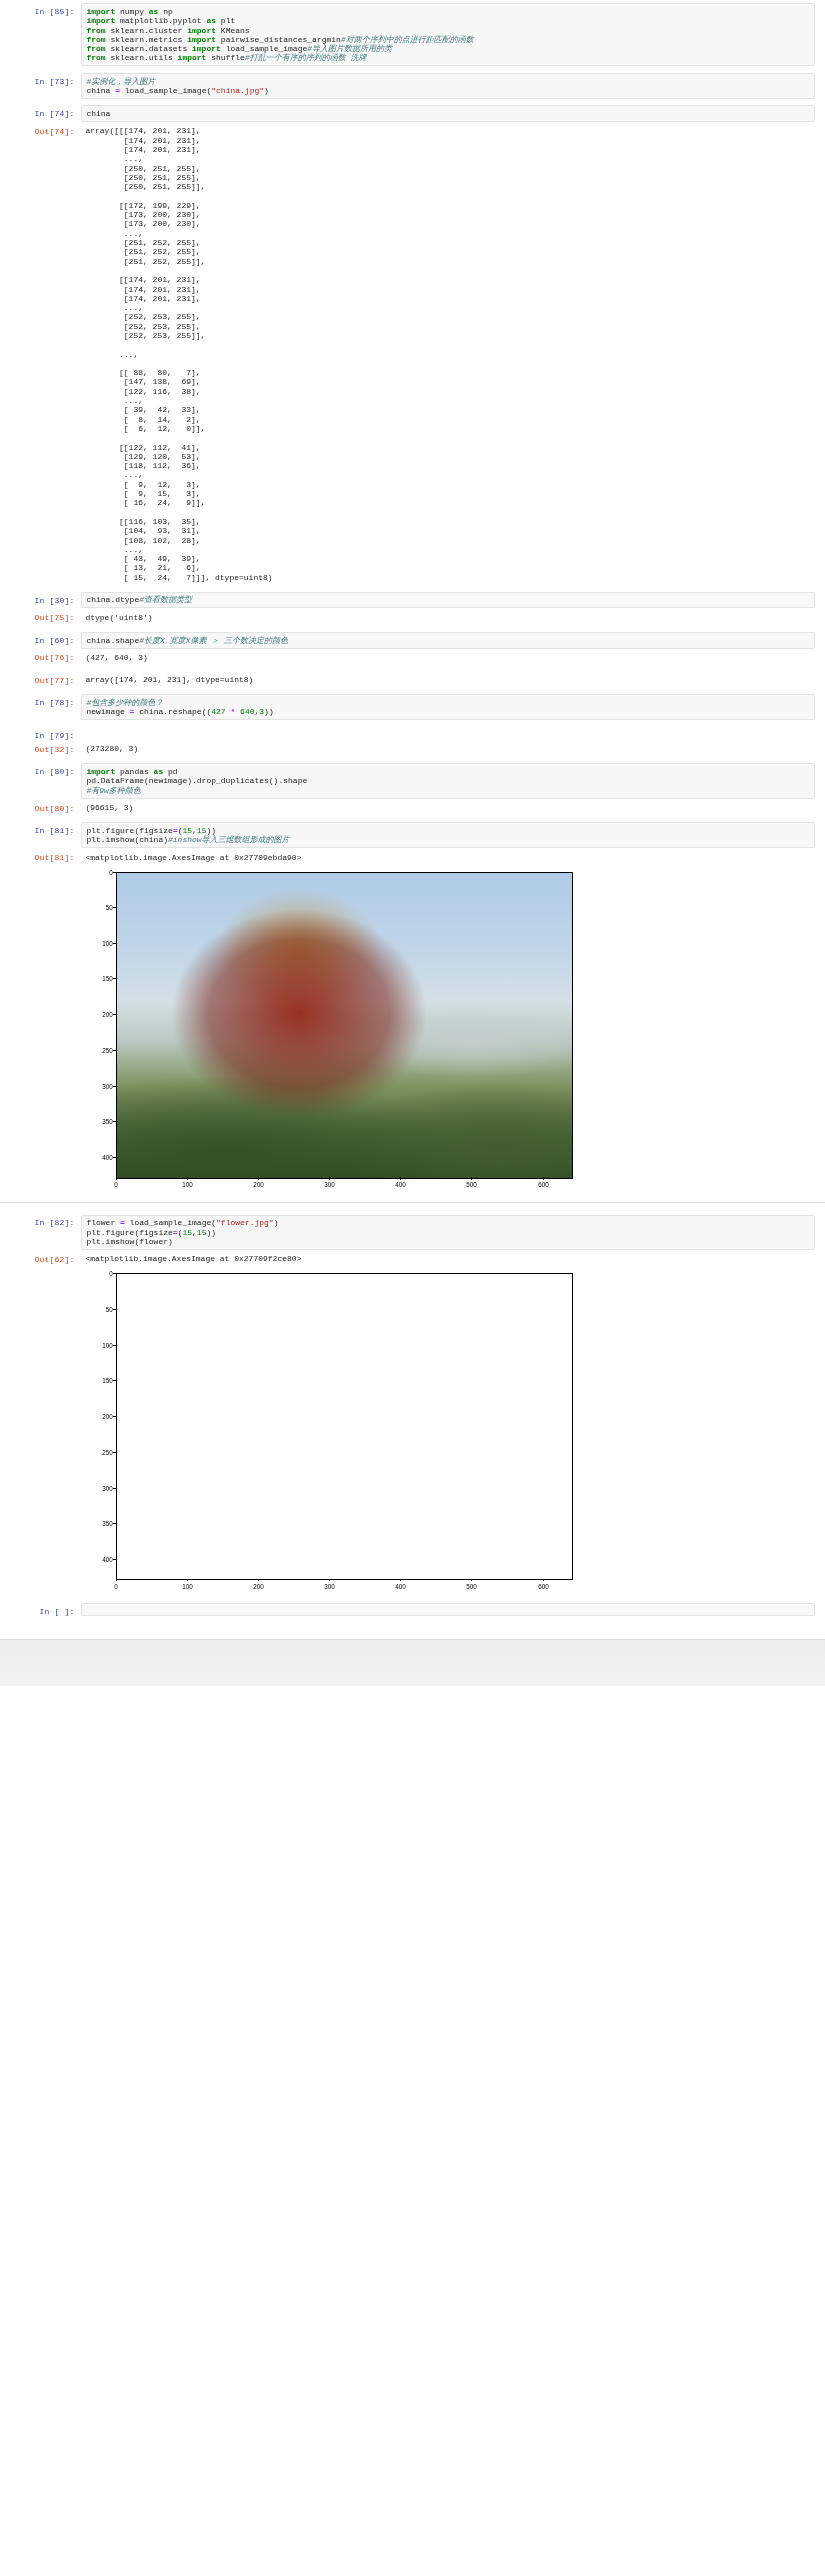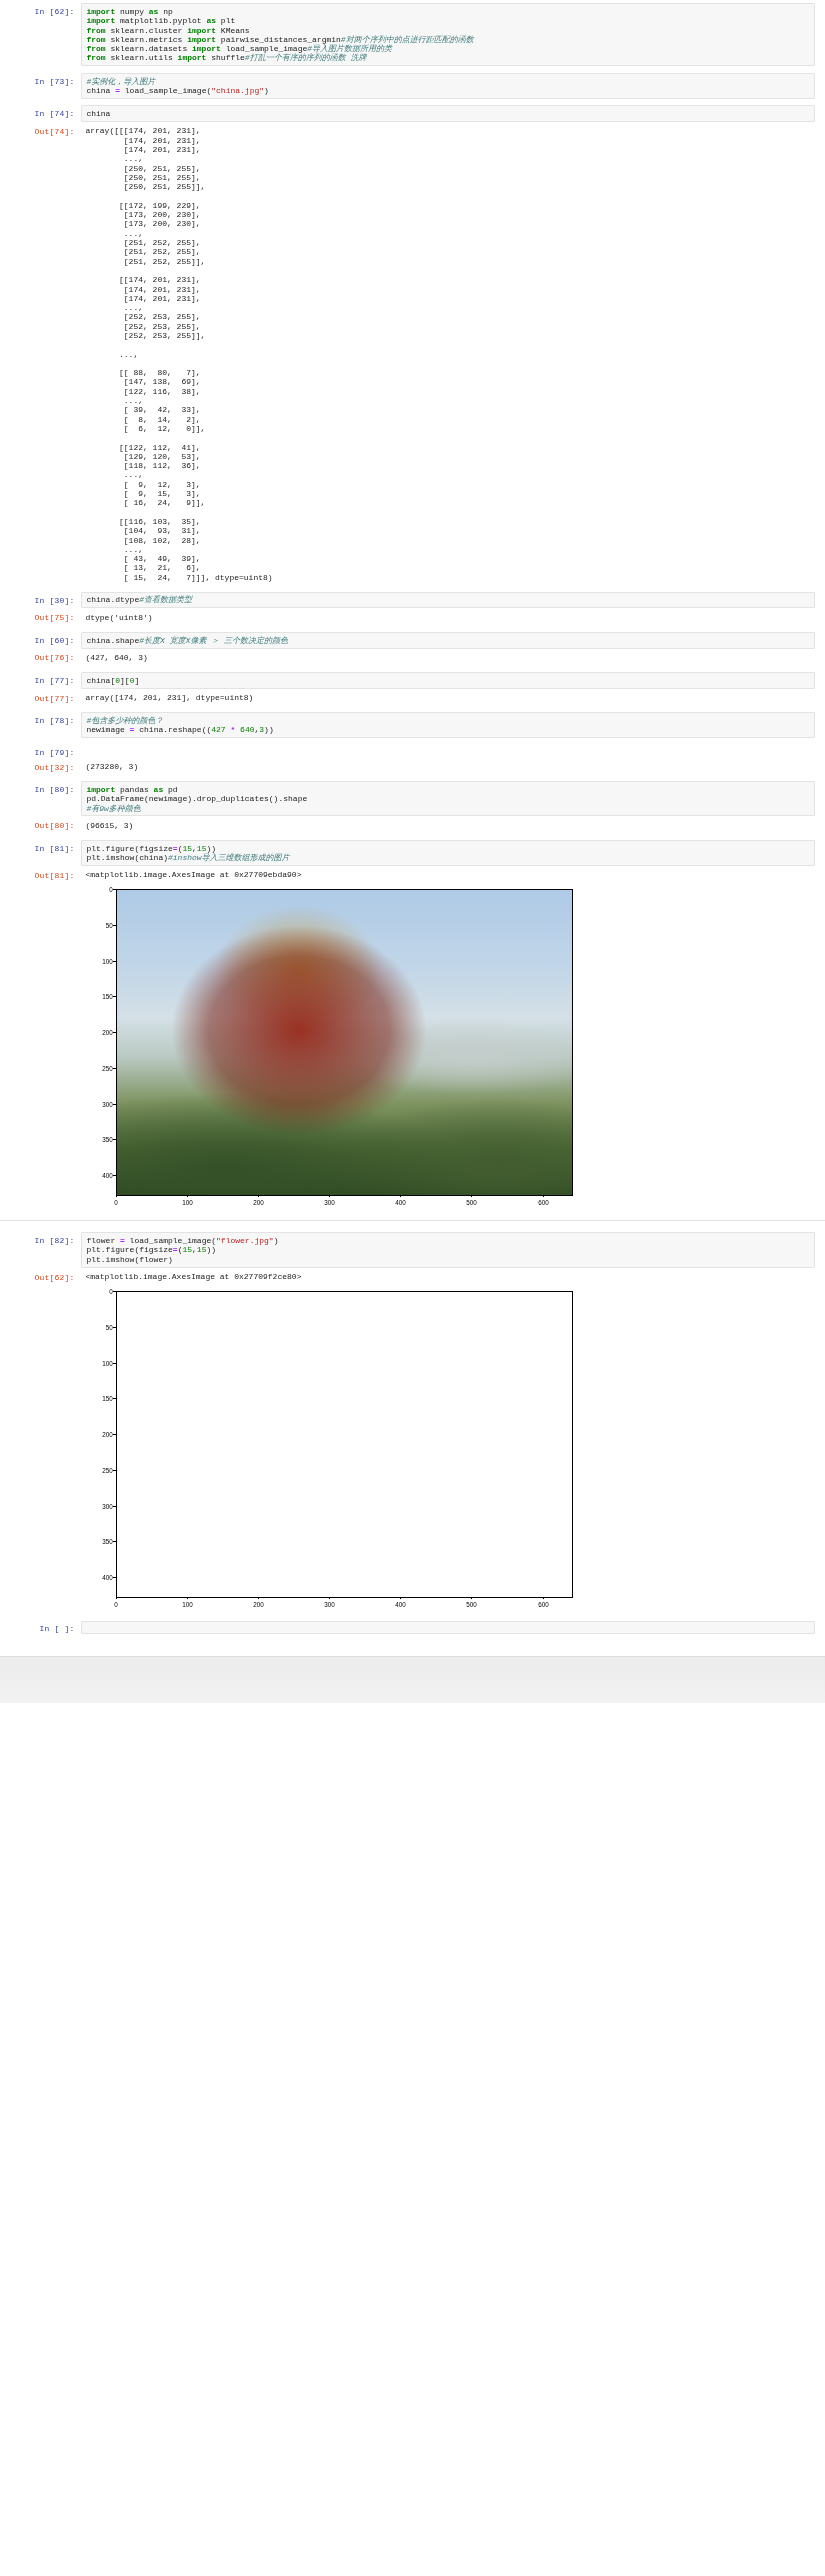--- a/index.html
+++ b/index.html
@@ -31,21 +31,21 @@
   .tickmark{position:absolute;background:#000;}
   .sep{height:0.5px;background:#e0e0e0;width:100%;margin:6.5px 0;}
   .footer{height:46px;background:linear-gradient(#ececec,#f2f2f2);border-top:0.5px solid #ddd;margin-top:16.3px;position:relative;}
   .emptyin{flex:1;background:#f7f7f7;border:0.5px solid #e3e3e3;border-radius:1.1px;height:13px;box-sizing:border-box;}
 </style>
 </head>
 <body>
 
 <div class="nb">
     <div class="cellrow">
-      <div class="prompt in">In  [62]:</div>
+      <div class="prompt in">In  [85]:</div>
       <div class="inputbox"><span class="k">import</span> numpy <span class="k">as</span> np
 <span class="k">import</span> matplotlib.pyplot <span class="k">as</span> plt
 <span class="k">from</span> sklearn.cluster <span class="k">import</span> KMeans
 <span class="k">from</span> sklearn.metrics <span class="k">import</span> pairwise_distances_argmin<span class="c">#对两个序列中的点进行距匹配的函数</span>
 <span class="k">from</span> sklearn.datasets <span class="k">import</span> load_sample_image<span class="c">#导入图片数据所用的类</span>
 <span class="k">from</span> sklearn.utils <span class="k">import</span> shuffle<span class="c">#打乱一个有序的序列的函数 洗牌</span></div>
     </div>
     <div class="spacer"></div>
     <div class="cellrow">
       <div class="prompt in">In  [73]:</div>
@@ -121,24 +121,20 @@
     <div class="spacer"></div>
     <div class="cellrow">
       <div class="prompt in">In  [60]:</div>
       <div class="inputbox">china.shape<span class="c">#长度X 宽度X像素 ＞ 三个数决定的颜色</span></div>
     </div>
     <div class="cellrow">
       <div class="prompt out">Out[76]:</div>
       <div class="outbox">(427, 640, 3)</div>
     </div>
     <div class="spacer"></div>
-    <div class="cellrow">
-      <div class="prompt in">In  [77]:</div>
-      <div class="inputbox">china[<span class="n">0</span>][<span class="n">0</span>]</div>
-    </div>
     <div class="cellrow">
       <div class="prompt out">Out[77]:</div>
       <div class="outbox">array([174, 201, 231], dtype=uint8)</div>
     </div>
     <div class="spacer"></div>
     <div class="cellrow">
       <div class="prompt in">In  [78]:</div>
       <div class="inputbox"><span class="c">#包含多少种的颜色？</span>
 newimage <span class="o">=</span> china.reshape((<span class="n">427</span> <span class="o">*</span> <span class="n">640</span>,<span class="n">3</span>))</div>
     </div>

